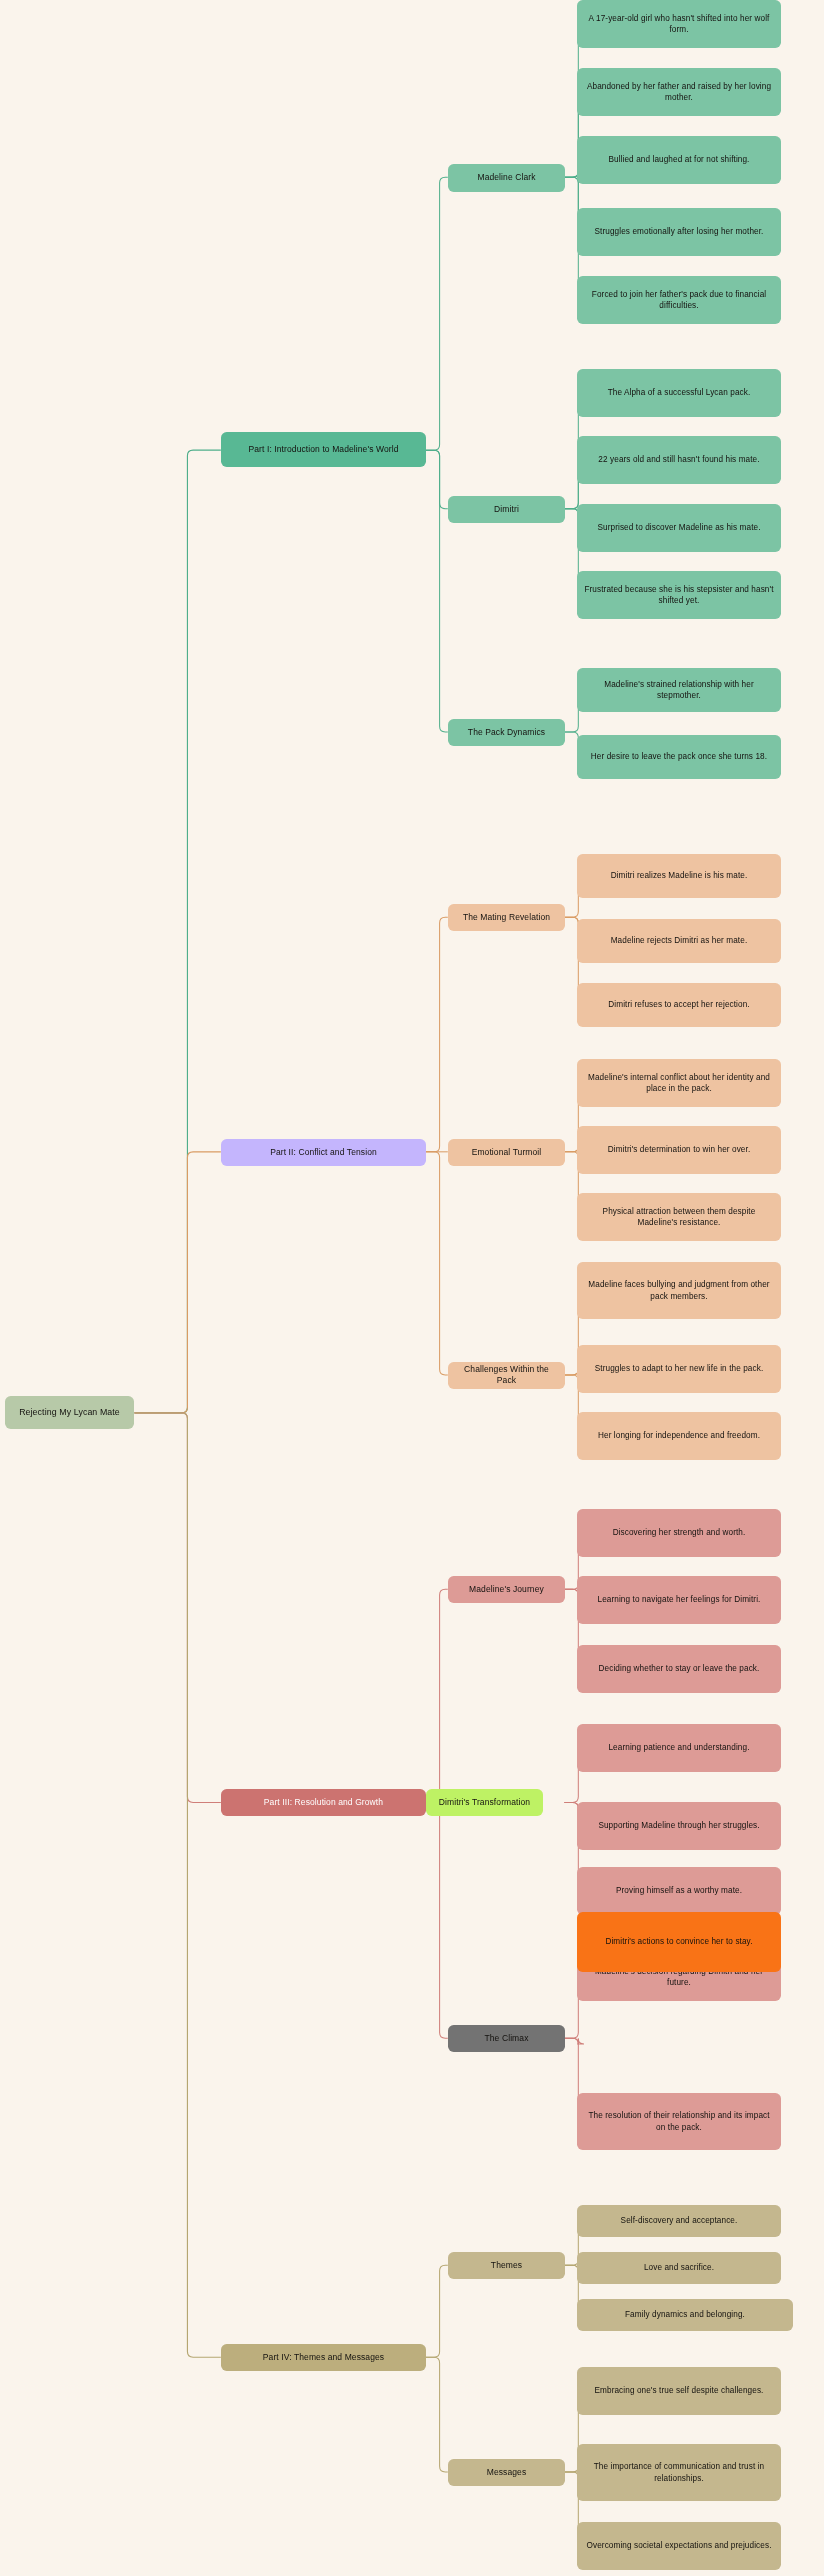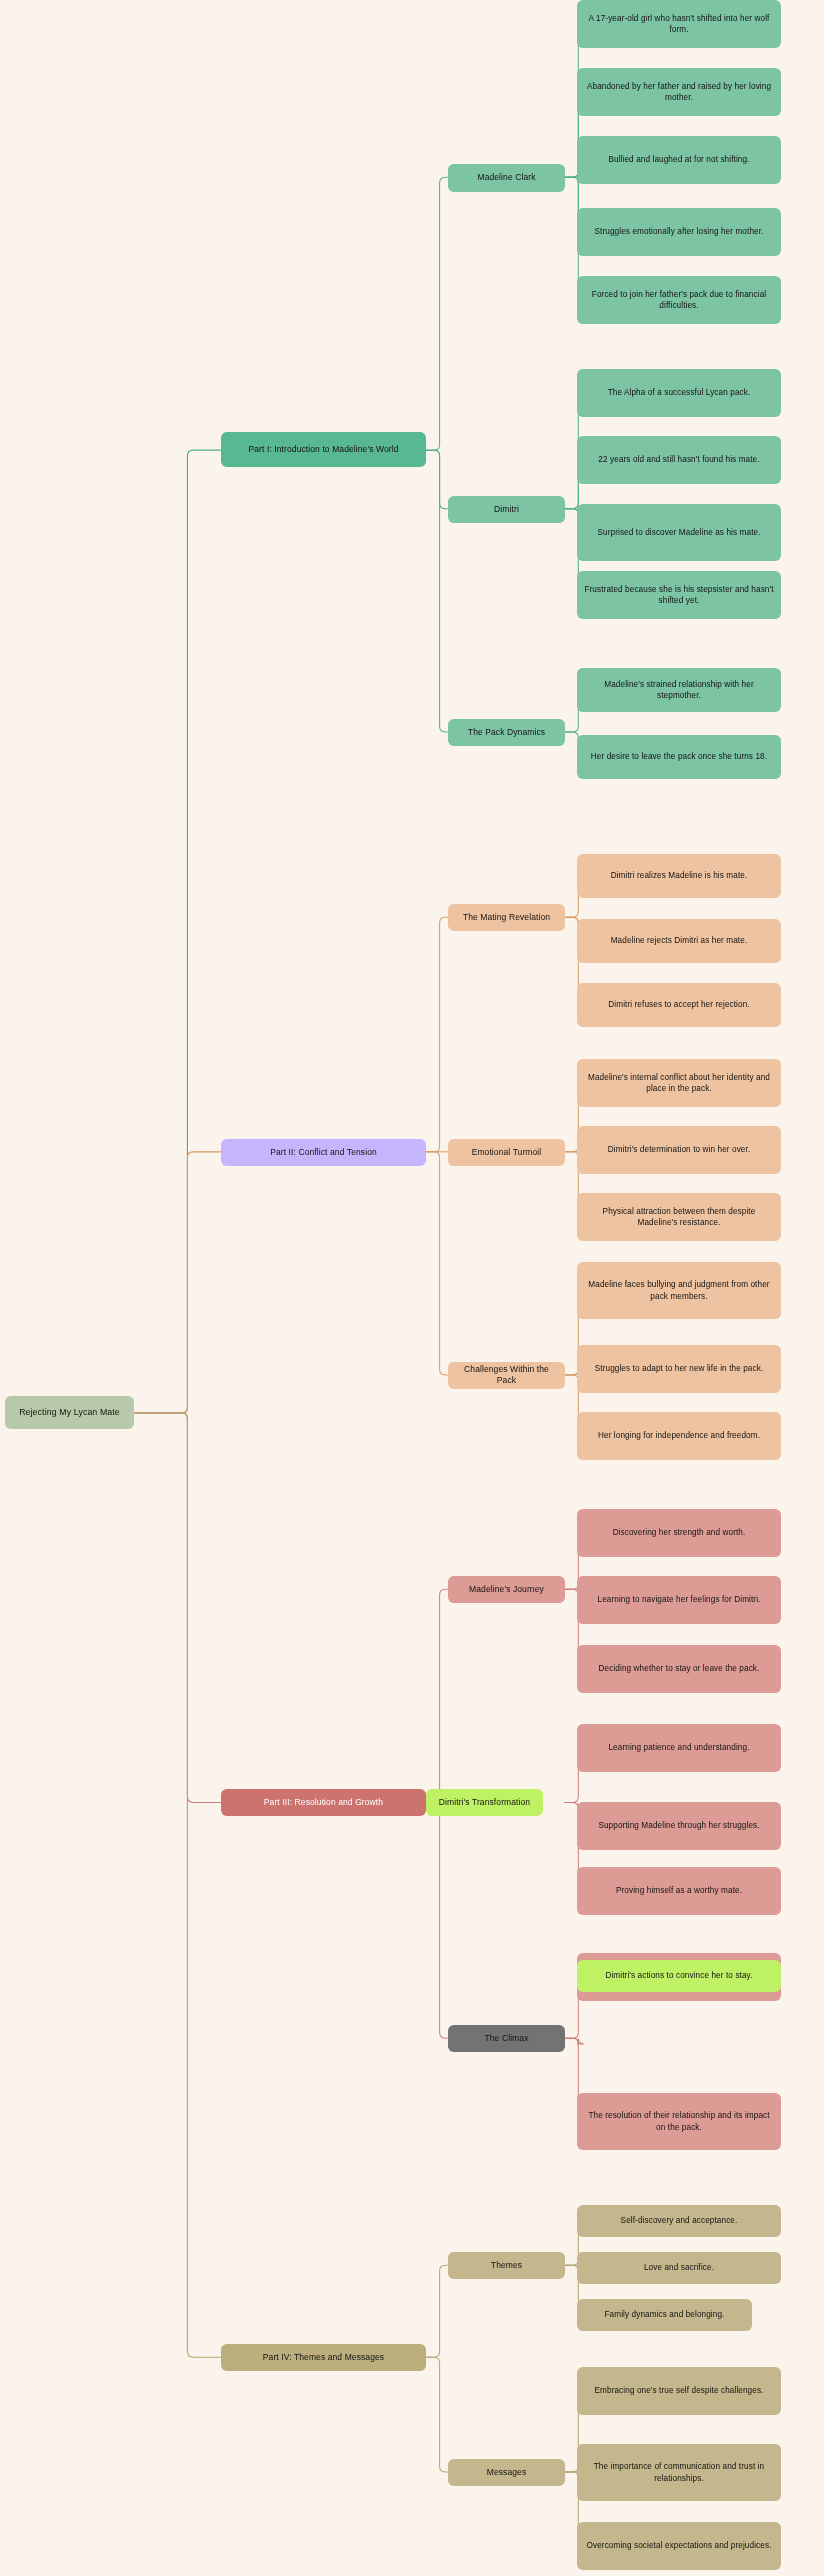--- a/index.html
+++ b/index.html
@@ -92,21 +92,21 @@
       <div class="node part" style="left: 221px; top: 432px; width: 205px; height: 35px; background: rgb(88, 184, 148);">Part I: Introduction to Madeline's World</div>
       <div class="node sub" style="left: 448px; top: 164px; width: 117px; height: 28px; background: rgb(124, 196, 164);">Madeline Clark</div>
       <div class="node leaf" style="left: 577px; top: 0px; width: 204px; height: 48px; background: rgb(124, 196, 164);">A 17-year-old girl who hasn't shifted into her wolf form.</div>
       <div class="node leaf" style="left: 577px; top: 68px; width: 204px; height: 48px; background: rgb(124, 196, 164);">Abandoned by her father and raised by her loving mother.</div>
       <div class="node leaf" style="left: 577px; top: 136px; width: 204px; height: 48px; background: rgb(124, 196, 164);">Bullied and laughed at for not shifting.</div>
       <div class="node leaf" style="left: 577px; top: 208px; width: 204px; height: 48px; background: rgb(124, 196, 164);">Struggles emotionally after losing her mother.</div>
       <div class="node leaf" style="left: 577px; top: 276px; width: 204px; height: 48px; background: rgb(124, 196, 164);">Forced to join her father's pack due to financial difficulties.</div>
       <div class="node sub" style="left: 448px; top: 496px; width: 117px; height: 26.5px; background: rgb(124, 196, 164);">Dimitri</div>
       <div class="node leaf" style="left: 577px; top: 369px; width: 204px; height: 48px; background: rgb(124, 196, 164);">The Alpha of a successful Lycan pack.</div>
       <div class="node leaf" style="left: 577px; top: 436px; width: 204px; height: 48px; background: rgb(124, 196, 164);">22 years old and still hasn't found his mate.</div>
-      <div class="node leaf" style="left: 577px; top: 504px; width: 204px; height: 57px; background: rgb(124, 196, 164);">Surprised to discover Madeline as his mate.</div>
+      <div class="node leaf" style="left: 577px; top: 504px; width: 204px; height: 48px; background: rgb(124, 196, 164);">Surprised to discover Madeline as his mate.</div>
       <div class="node leaf" style="left: 577px; top: 571px; width: 204px; height: 48px; background: rgb(124, 196, 164);">Frustrated because she is his stepsister and hasn't shifted yet.</div>
       <div class="node sub" style="left: 448px; top: 719px; width: 117px; height: 26.5px; background: rgb(124, 196, 164);">The Pack Dynamics</div>
       <div class="node leaf" style="left: 577px; top: 668px; width: 204px; height: 44px; background: rgb(124, 196, 164);">Madeline's strained relationship with her stepmother.</div>
       <div class="node leaf" style="left: 577px; top: 735px; width: 204px; height: 44px; background: rgb(124, 196, 164);">Her desire to leave the pack once she turns 18.</div>
       <div class="node part" style="left: 221px; top: 1139px; width: 205px; height: 26.5px; background: #c4b5fd;">Part II: Conflict and Tension</div>
       <div class="node sub" style="left: 448px; top: 904px; width: 117px; height: 26.5px; background: rgb(238, 195, 161);">The Mating Revelation</div>
       <div class="node leaf" style="left: 577px; top: 854px; width: 204px; height: 44px; background: rgb(238, 195, 161);">Dimitri realizes Madeline is his mate.</div>
       <div class="node leaf" style="left: 577px; top: 919px; width: 204px; height: 44px; background: rgb(238, 195, 161);">Madeline rejects Dimitri as her mate.</div>
       <div class="node leaf" style="left: 577px; top: 983px; width: 204px; height: 44px; background: rgb(238, 195, 161);">Dimitri refuses to accept her rejection.</div>
       <div class="node sub" style="left: 448px; top: 1139px; width: 117px; height: 26.5px; background: rgb(238, 195, 161);">Emotional Turmoil</div>
@@ -121,26 +121,26 @@
       <div class="node sub" style="left: 448px; top: 1576px; width: 117px; height: 26.5px; background: rgb(221, 155, 150);">Madeline's Journey</div>
       <div class="node leaf" style="left: 577px; top: 1509px; width: 204px; height: 48px; background: rgb(221, 155, 150);">Discovering her strength and worth.</div>
       <div class="node leaf" style="left: 577px; top: 1576px; width: 204px; height: 48px; background: rgb(221, 155, 150);">Learning to navigate her feelings for Dimitri.</div>
       <div class="node leaf" style="left: 577px; top: 1645px; width: 204px; height: 48px; background: rgb(221, 155, 150);">Deciding whether to stay or leave the pack.</div>
       <div class="node sub" style="left: 426px; top: 1789px; width: 117px; height: 26.5px; background: #bef264;">Dimitri's Transformation</div>
       <div class="node leaf" style="left: 577px; top: 1724px; width: 204px; height: 48px; background: rgb(221, 155, 150);">Learning patience and understanding.</div>
       <div class="node leaf" style="left: 577px; top: 1790px; width: 204px; height: 48px; background: rgb(221, 155, 150); margin-top: 12px;">Supporting Madeline through her struggles.</div>
       <div class="node leaf" style="left: 577px; top: 1867px; width: 204px; height: 48px; background: rgb(221, 155, 150);">Proving himself as a worthy mate.</div>
       <div class="node sub" style="left: 448px; top: 2025px; width: 117px; height: 26.5px; background: #737373;">The Climax</div>
       <div class="node leaf" style="left: 577px; top: 1953px; width: 204px; height: 48px; background: rgb(221, 155, 150);">Madeline's decision regarding Dimitri and her future.</div>
-      <div class="node leaf" style="left: 577px; top: 1960px; width: 204px; height: 32px; background: #bef264;">Dimitri's actions to convince her to stay.</div>
+      <div class="node leaf" style="left: 577px; top: 1912px; width: 204px; height: 60px; background: #f97316;">Dimitri's actions to convince her to stay.</div>
       <div class="node leaf" style="left: 577px; top: 2093px; width: 204px; height: 57px; background: rgb(221, 155, 150);">The resolution of their relationship and its impact on the pack.</div>
       <div class="node part" style="left: 221px; top: 2344px; width: 205px; height: 26.5px; background: rgb(188, 174, 125);">Part IV: Themes and Messages</div>
       <div class="node sub" style="left: 448px; top: 2252px; width: 117px; height: 26.5px; background: rgb(196, 183, 142);">Themes</div>
       <div class="node leaf" style="left: 577px; top: 2205px; width: 204px; height: 31.5px; background: rgb(196, 183, 142);">Self-discovery and acceptance.</div>
       <div class="node leaf" style="left: 577px; top: 2252px; width: 204px; height: 31.5px; background: rgb(196, 183, 142);">Love and sacrifice.</div>
-      <div class="node leaf" style="left: 577px; top: 2299px; width: 175px; height: 31.5px; background: rgb(196, 183, 142);">Family dynamics and belonging.</div>
+      <div class="node leaf" style="left: 577px; top: 2299px; width: 216px; height: 31.5px; background: rgb(196, 183, 142);">Family dynamics and belonging.</div>
       <div class="node sub" style="left: 448px; top: 2459px; width: 117px; height: 26.5px; background: rgb(196, 183, 142);">Messages</div>
       <div class="node leaf" style="left: 577px; top: 2367px; width: 204px; height: 48px; background: rgb(196, 183, 142);">Embracing one's true self despite challenges.</div>
       <div class="node leaf" style="left: 577px; top: 2444px; width: 204px; height: 57px; background: rgb(196, 183, 142);">The importance of communication and trust in relationships.</div>
       <div class="node leaf" style="left: 577px; top: 2522px; width: 204px; height: 48px; background: rgb(196, 183, 142);">Overcoming societal expectations and prejudices.</div>
     </div>
 </div>
 
 
 </body></html>

